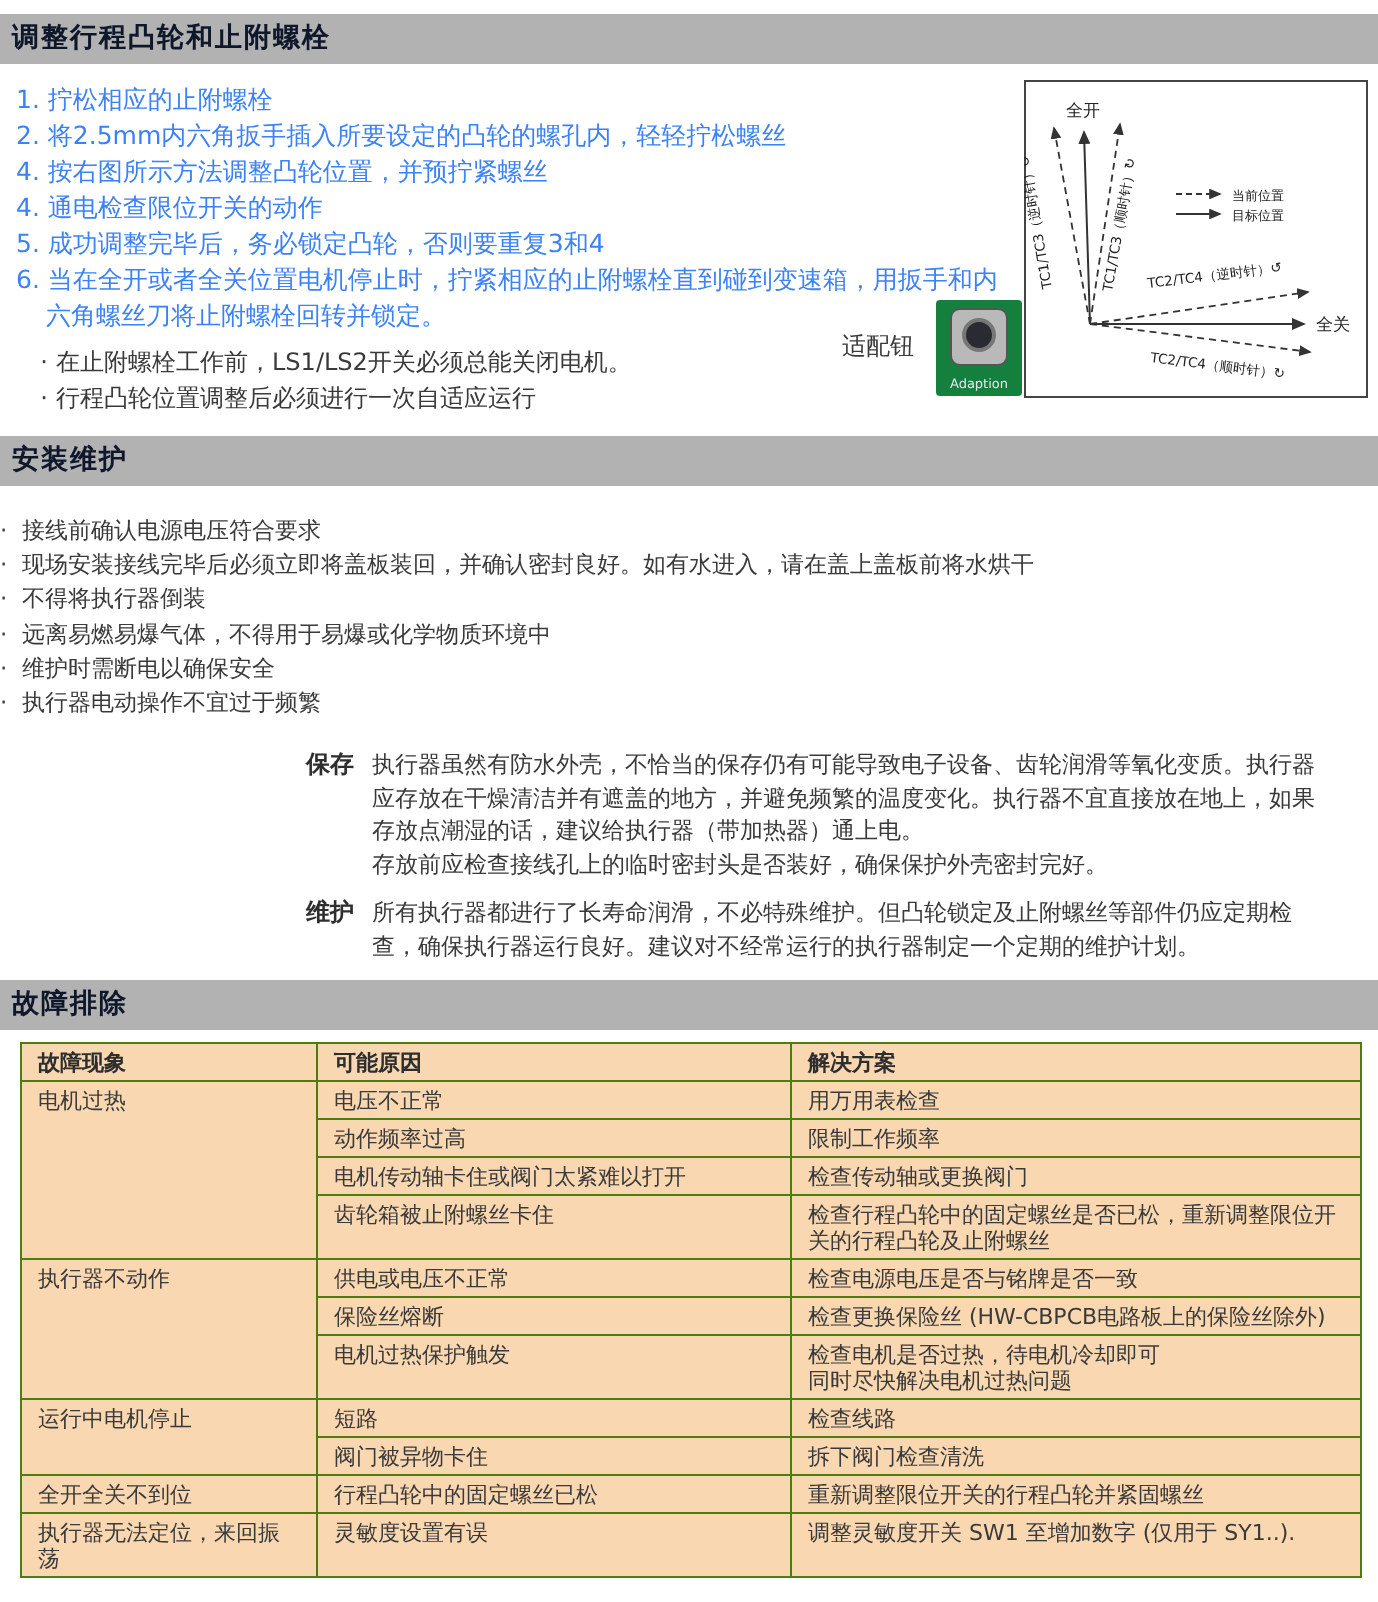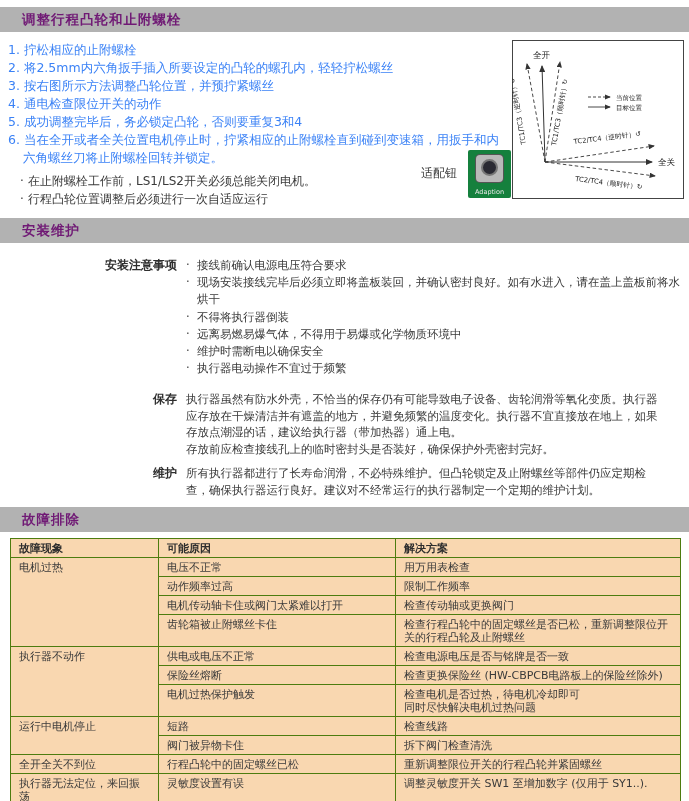--- a/index.html
+++ b/index.html
@@ -1,21 +1,21 @@
 <!DOCTYPE html>
 <html><head>
 <meta charset="utf-8">
 <style>
   * { margin:0; padding:0; box-sizing:border-box; }
   html,body { background:#fff; }
   body { font-family:"DejaVu Sans","Liberation Sans",sans-serif; color:#3a3a3a; }
   .page { position:relative; width:689px; height:801px; background:#fff; overflow:hidden; }
 
-  .bar { height:25px; line-height:25px; background:#b2b2b2; color:#701a75;
-         font-size:13.5px; font-weight:bold; padding:0 22px; letter-spacing:1px; }
+  .bar { height:25px; line-height:25px; background:#b2b2b2; color:#0f172a;
+         font-size:13.5px; font-weight:bold; padding:0 6px; letter-spacing:1px; }
   .bar1 { margin-top:7px; }
 
   
   .steps { margin:9px 0 0 8px; width:502px; font-size:12.5px; line-height:18px;
            list-style:none; color:#3b82f6; }
   .steps li { padding-left:15px; text-indent:-15px; }
   .subnotes { margin:5px 0 0 16px; width:470px; list-style:none; font-size:12px; line-height:18px; }
   .subnotes li { display:flex; }
   .subnotes .dot { width:12px; text-align:center; flex:0 0 12px; }
 
@@ -57,21 +57,21 @@
 </head>
 <body>
 
 <div class="page">
 
   <div class="bar bar1">调整行程凸轮和止附螺栓</div>
 
   <ol class="steps">
     <li>1. 拧松相应的止附螺栓</li>
     <li>2. 将2.5mm内六角扳手插入所要设定的凸轮的螺孔内，轻轻拧松螺丝</li>
-    <li>3. 按右图所示方法调整凸轮位置，并预拧紧螺丝</li>
+    <li>4. 按右图所示方法调整凸轮位置，并预拧紧螺丝</li>
     <li>4. 通电检查限位开关的动作</li>
     <li>5. 成功调整完毕后，务必锁定凸轮，否则要重复3和4</li>
     <li>6. 当在全开或者全关位置电机停止时，拧紧相应的止附螺栓直到碰到变速箱，用扳手和内六角螺丝刀将止附螺栓回转并锁定。</li>
   </ol>
 
   <ul class="subnotes">
     <li>
       <span class="dot">·</span>
       <span>在止附螺栓工作前，LS1/LS2开关必须总能关闭电机。</span>
     </li>
@@ -115,21 +115,20 @@
 
     <line x1="33" y1="122" x2="142" y2="106" stroke="#333" stroke-width="0.9" stroke-dasharray="3.5,2.5" marker-end="url(#ah)"></line>
     <line x1="33" y1="122" x2="143" y2="136" stroke="#333" stroke-width="0.9" stroke-dasharray="3.5,2.5" marker-end="url(#ah)"></line>
     <text x="62" y="104" font-size="6.8" fill="#222" transform="rotate(-7 62 104)">TC2/TC4（逆时针）↺</text>
     <text x="63" y="141" font-size="6.8" fill="#222" transform="rotate(7 63 141)">TC2/TC4（顺时针）↻</text>
   </svg>
 
   <div class="bar bar2">安装维护</div>
 
   <div class="note-block">
-    <div class="note-label">安装注意事项</div>
     <ul class="note-items">
       <li>
           <span class="dot">·</span>
           <span>接线前确认电源电压符合要求</span>
         </li>
       <li>
           <span class="dot">·</span>
           <span>现场安装接线完毕后必须立即将盖板装回，并确认密封良好。如有水进入，请在盖上盖板前将水烘干</span>
         </li>
       <li>

